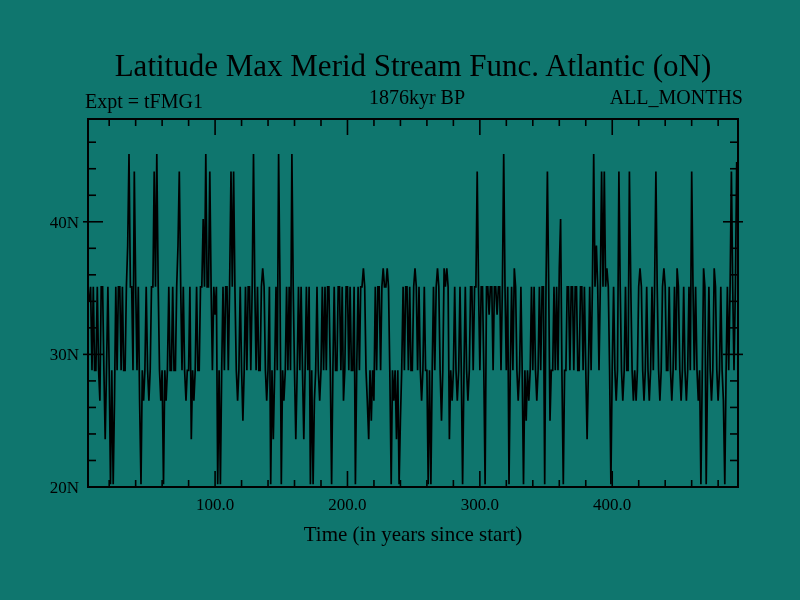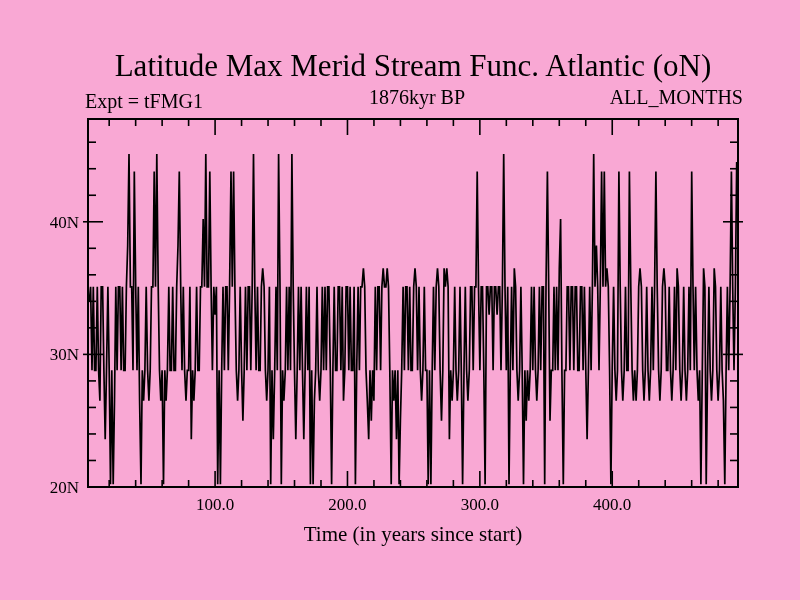--- a/index.html
+++ b/index.html
@@ -1,16 +1,16 @@
 <!DOCTYPE html>
 <html><head>
 <meta charset="utf-8">
 <style>
   html,body{margin:0;padding:0;background:#ffffff;}
-  .page{position:relative;width:800px;height:600px;background:#f9a8d4;overflow:hidden;}
+  .page{position:relative;width:800px;height:600px;background:#0f766e;overflow:hidden;}
   svg text{fill:#000000;font-family:"Liberation Serif","DejaVu Serif",serif;}
   .title{font-size:31px;}
   .ann{font-size:20px;}
   .xlabel{font-size:21px;}
   .ticklab{font-size:17px;}
 </style>
 </head>
 <body>
 
 <div class="page">

